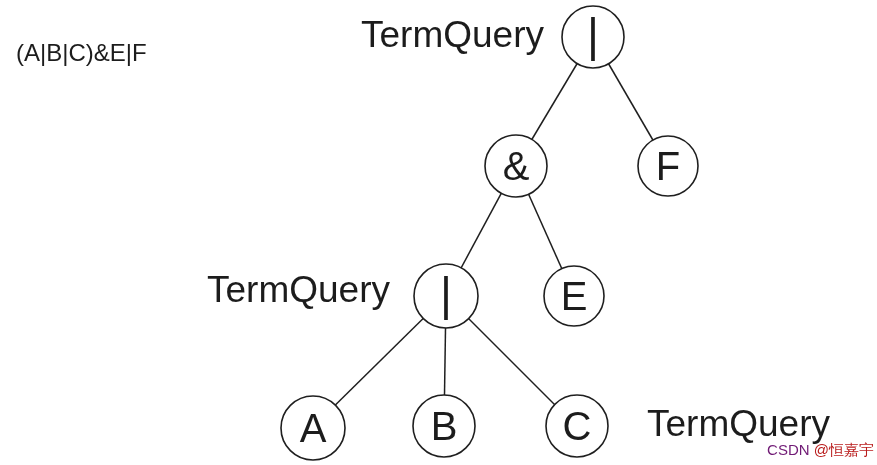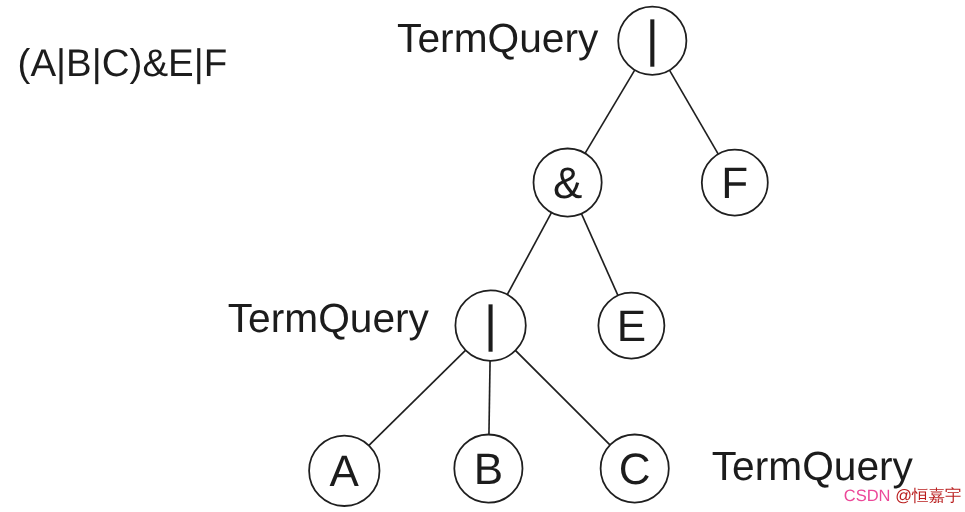--- a/index.html
+++ b/index.html
@@ -40,21 +40,21 @@
   }
   .text-label {
     position: absolute;
     color: #1c1c1c;
     line-height: 1.05;
     white-space: nowrap;
   }
   .expression {
     left: 16px;
     top: 40px;
-    font-size: 35px;
+    font-size: 24px;
   }
   .tq-root {
     left: 361px;
     top: 16px;
     font-size: 37px;
   }
   .tq-inner {
     left: 207px;
     top: 271px;
     font-size: 37px;
@@ -64,21 +64,21 @@
     top: 405px;
     font-size: 37px;
   }
   .watermark {
     position: absolute;
     right: 3px;
     top: 441px;
     font-size: 15px;
     white-space: nowrap;
   }
-  .watermark .wm-prefix { color: #ec4899; }
+  .watermark .wm-prefix { color: #701a75; }
   .watermark .wm-handle { color: #b91c1c; }
 </style>
 </head>
 <body>
 
 <div class="canvas">
 
   <div class="text-label expression">(A|B|C)&amp;E|F</div>
 
   <div class="text-label tq-root">TermQuery</div>

